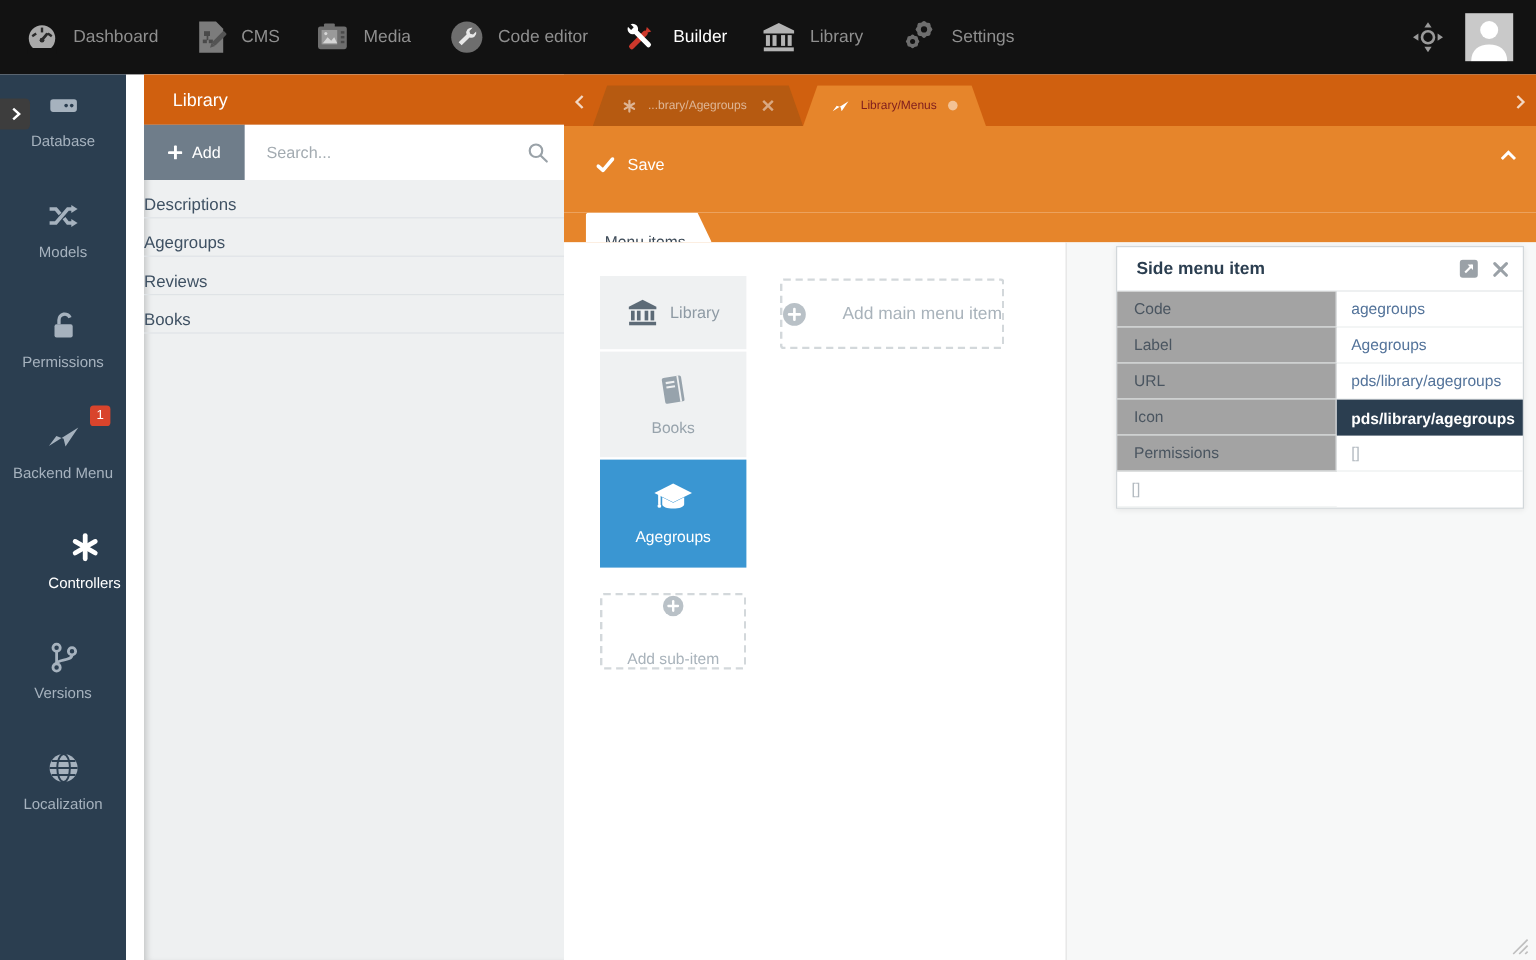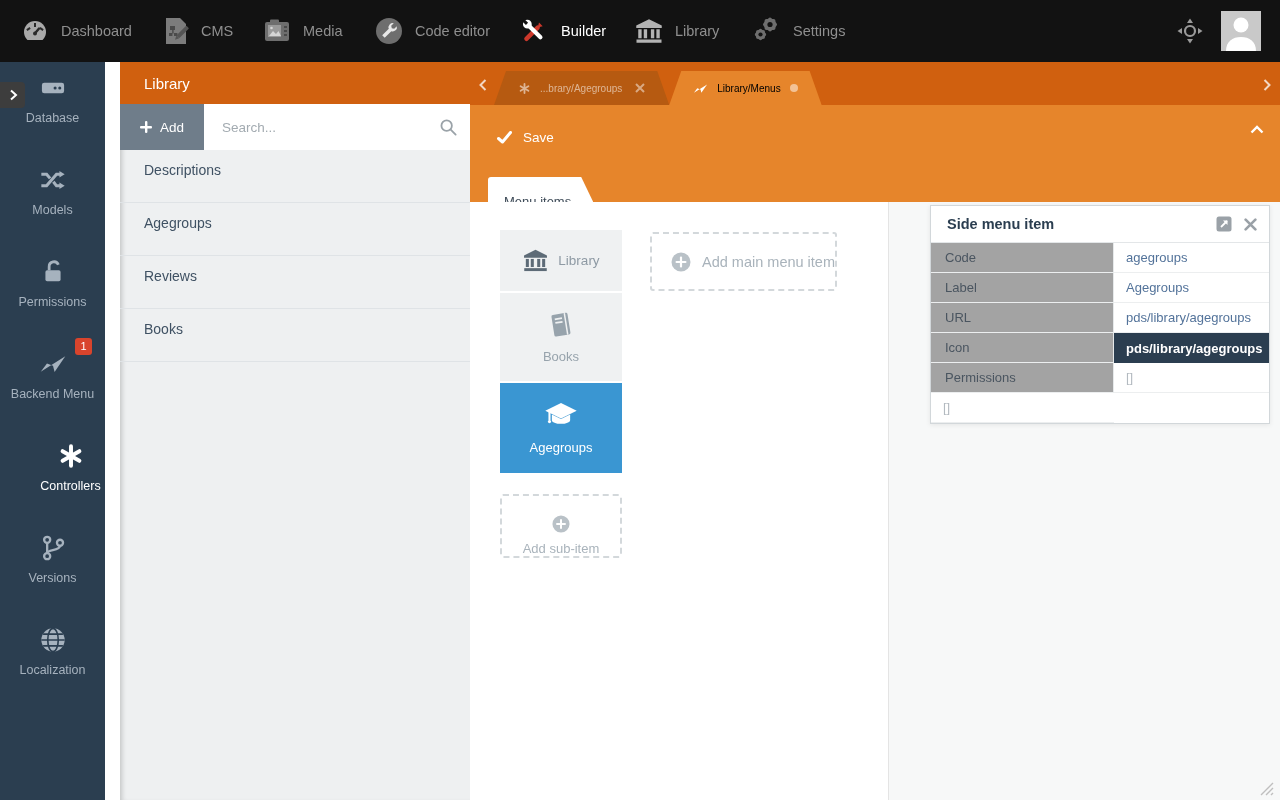--- a/index.html
+++ b/index.html
@@ -39,32 +39,32 @@
     box-shadow:inset 5px 0 5px -3px rgba(0,0,0,.18);}
   .panel-header{height:42px;background:var(--orange-dark);display:flex;align-items:center;padding-left:24px;}
   .panel-header .t{color:#fff;font-size:15px;}
   .panel-toolbar{height:46px;display:flex;}
   .add-btn{width:84px;height:46px;background:#6f7d8a;color:#fff;font-size:13.5px;border:none;
     display:flex;align-items:center;justify-content:center;gap:8px;cursor:pointer;}
   .search-wrap{flex:1;background:#fff;position:relative;display:flex;align-items:center;}
   .search-wrap input{border:none;outline:none;width:100%;height:100%;padding:0 40px 0 18px;font-size:13.5px;color:#4a5560;}
   .search-wrap input::placeholder{color:#a3abb1;}
   .search-ic{position:absolute;right:13px;top:14px;}
-  .panel-list .row{height:53px;line-height:41px;padding-left:24px;font-size:14px;color:#3f5163;
+  .panel-list .row{height:32px;line-height:41px;font-size:14px;color:#3f5163;
     border-bottom:1px solid #dfe3e6;cursor:pointer;}
 
   
   .tabbar{position:absolute;left:470px;top:62px;width:810px;height:43px;background:var(--orange-dark);}
   .tab-scroll{position:absolute;bottom:13px;cursor:pointer;opacity:.75;}
   .tab-scroll.left{left:8px;} .tab-scroll.right{right:8px;}
   .doc-tabs{position:absolute;left:24px;bottom:0;display:flex;}
   .doc-tab{height:34px;display:flex;align-items:center;gap:9px;padding:0 24px;font-size:10px;cursor:pointer;
     clip-path:polygon(12px 0,calc(100% - 12px) 0,100% 100%,0 100%);}
   .doc-tab.inactive{background:var(--tab-inactive);color:rgba(255,255,255,.55);}
-  .doc-tab.active{background:var(--orange-light);color:#000000;}
+  .doc-tab.active{background:var(--orange-light);color:#7f1d1d;}
   .tab-close{margin-left:4px;cursor:pointer;opacity:.8;}
   .dirty-dot{width:8px;height:8px;border-radius:50%;background:rgba(255,255,255,.5);display:inline-block;}
 
   .savebar{position:absolute;left:470px;top:105px;width:810px;height:72px;background:var(--orange-light);}
   .save-btn{position:absolute;left:27px;top:25px;display:flex;align-items:center;gap:11px;background:none;border:none;
     color:#fff;font-size:13.5px;cursor:pointer;}
   .collapse-ic{position:absolute;right:16px;top:20px;cursor:pointer;}
 
   .tabstrip{position:absolute;left:470px;top:177px;width:810px;height:25px;background:var(--orange-light);}
   .form-tab{position:absolute;left:18px;bottom:0;height:25px;line-height:26px;background:#fff;color:#3d4a57;
@@ -79,21 +79,21 @@
   .card{position:absolute;display:flex;align-items:center;justify-content:center;cursor:pointer;}
   .card.gray{background:#eff1f2;}
   .card.main-item{left:30px;top:28px;width:122px;height:61px;gap:9px;color:#5d6b77;}
   .card.main-item .c-lbl{font-size:13.5px;color:#8e9aa4;}
   .card.col{flex-direction:column;gap:9px;}
   .card.books{left:30px;top:91px;width:122px;height:88px;color:#97a3ac;}
   .card.books .c-lbl{font-size:13px;color:#97a3ac;}
   .card.age{left:30px;top:181px;width:122px;height:90px;background:var(--blue);color:#fff;}
   .card.age .c-lbl{font-size:13px;color:#fff;}
   .dashed{position:absolute;border:2px dashed #d3d8db;border-radius:3px;display:flex;align-items:center;
-    justify-content:flex-end;cursor:pointer;color:#a9b3bb;}
+    justify-content:space-between;cursor:pointer;color:#a9b3bb;}
   .dashed.add-main{left:180px;top:30px;width:187px;height:59px;gap:11px;font-size:14.5px;}
   .dashed.add-sub{left:30px;top:292px;width:122px;height:64px;flex-direction:column;gap:8px;font-size:13px;}
 
   
   .inspector{position:absolute;left:930px;top:205px;width:340px;background:#fff;border:1px solid #d2d7da;
     box-shadow:0 1px 5px rgba(0,0,0,.08);}
   .insp-header{height:37px;display:flex;align-items:center;border-bottom:1px solid #e3e6e8;}
   .insp-title{flex:1;padding-left:16px;font-size:14.5px;font-weight:bold;color:var(--navy);}
   .insp-icons{display:flex;align-items:center;gap:12px;padding-right:12px;}
   .insp-icons span{cursor:pointer;display:flex;}

